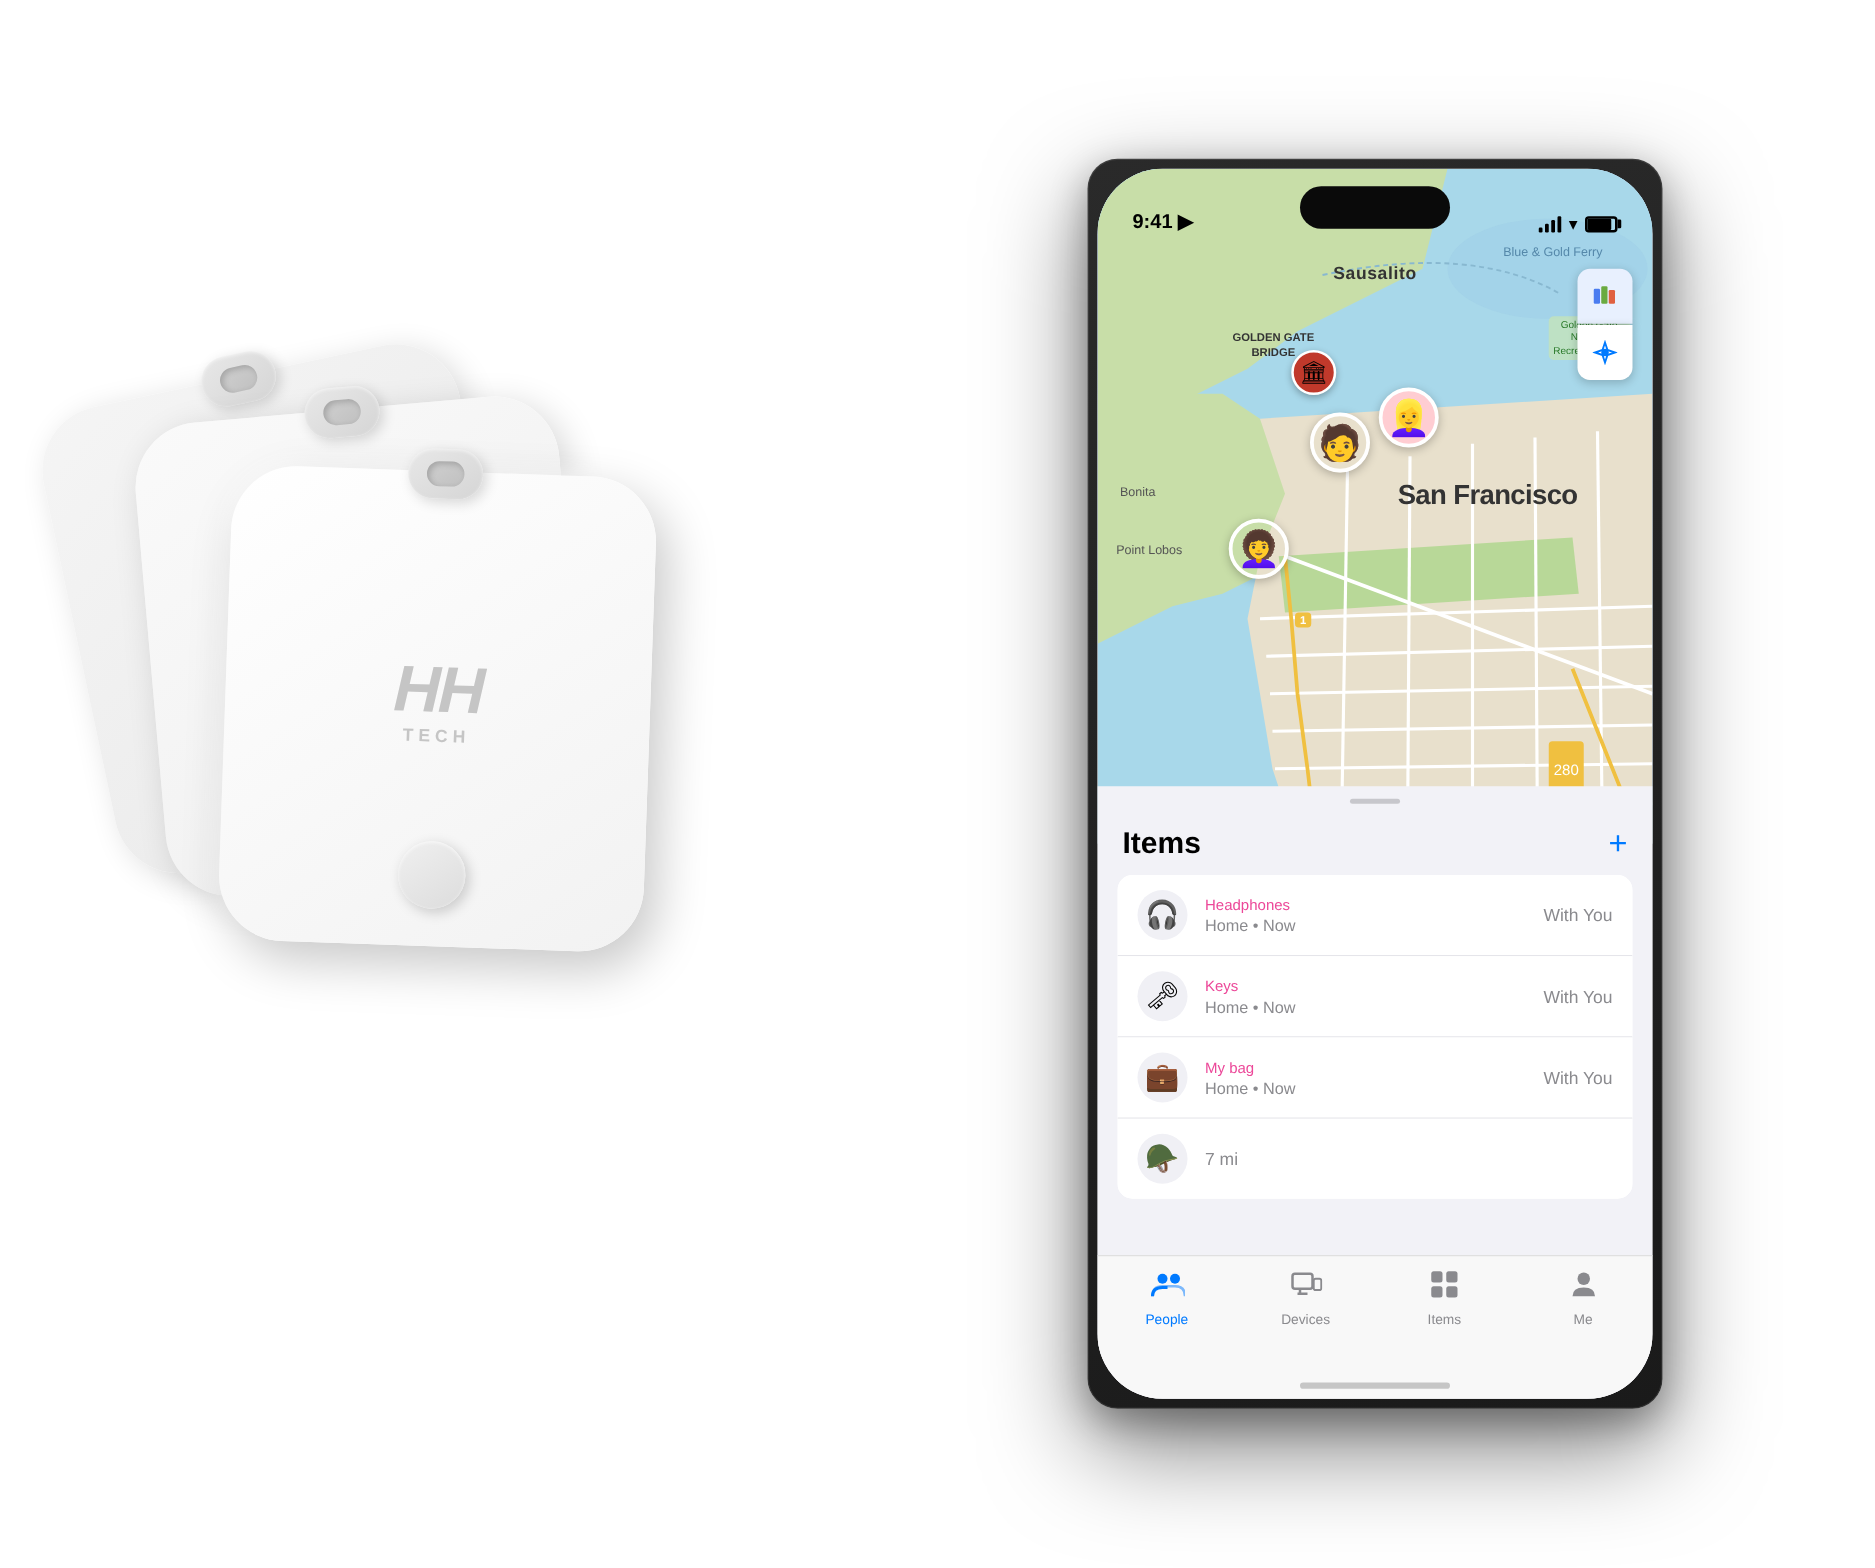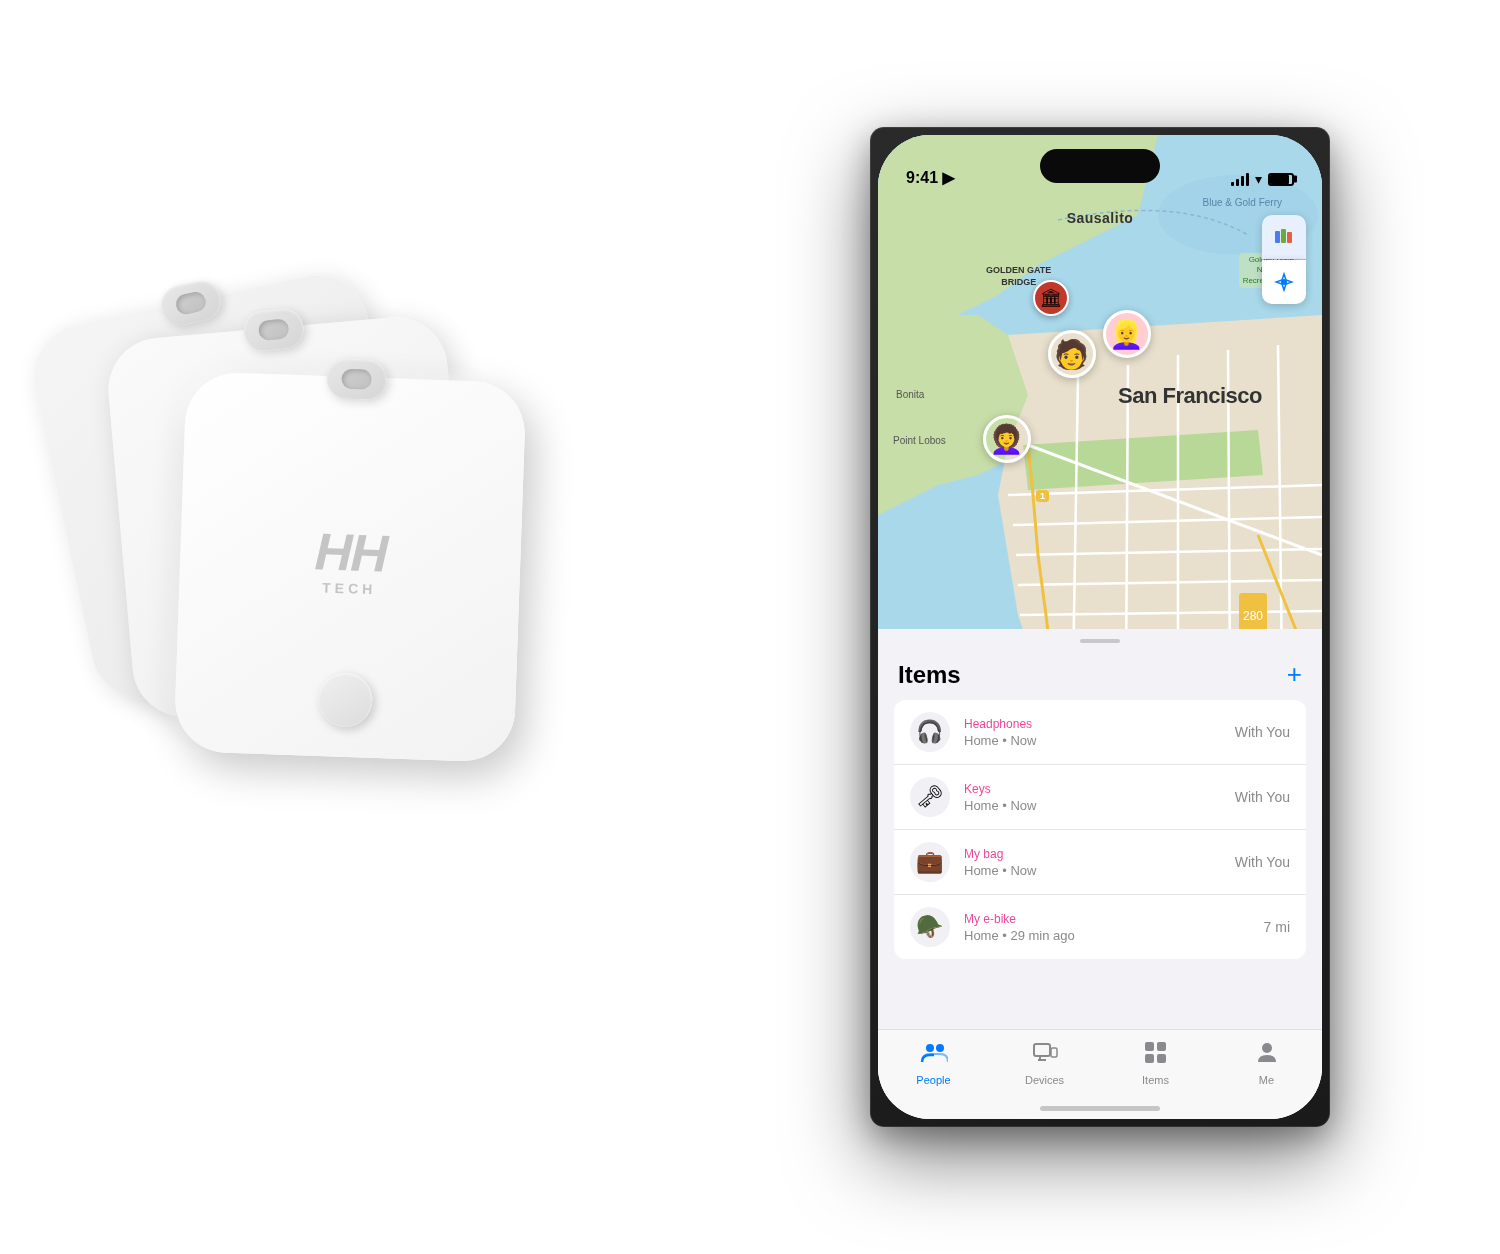--- a/index.html
+++ b/index.html
@@ -143,21 +143,21 @@
       display: flex;
       align-items: center;
       justify-content: center;
     }
 
     .iphone-outer {
       position: relative;
       width: 460px;
       height: 1000px;
       background: linear-gradient(160deg, #2a2a2a, #1a1a1a);
-      border-radius: 14px;
+      border-radius: 24px;
       box-shadow: 0 30px 80px rgba(0,0,0,0.5), 0 10px 30px rgba(0,0,0,0.3), inset 0 0 0 1px rgba(255,255,255,0.1);
       overflow: hidden;
     }
 
     .iphone-screen {
       position: absolute;
       top: 8px;
       left: 8px;
       right: 8px;
       bottom: 8px;
@@ -460,21 +460,21 @@
       color: #8a8a8e;
       flex-shrink: 0;
     }
 
     
     .tab-bar {
       position: absolute;
       bottom: 0;
       left: 0;
       right: 0;
-      height: 90px;
+      height: 115px;
       background: rgba(248, 248, 248, 0.97);
       border-top: 1px solid #e0e0e0;
       display: flex;
       align-items: flex-start;
       padding-top: 10px;
     }
 
     .tab-item {
       flex: 1;
       display: flex;
@@ -699,24 +699,20 @@
             <div class="item-icon">💼</div>
             <div class="item-info">
               <div class="item-name">My bag</div>
               <div class="item-location">Home • Now</div>
             </div>
             <div class="item-status">With You</div>
           </div>
 
           <div class="item-row">
             <div class="item-icon">🪖</div>
-            <div class="item-info">
-              <div class="item-name">My e-bike</div>
-              <div class="item-location">Home • 29 min ago</div>
-            </div>
             <div class="item-status">7 mi</div>
           </div>
         </div>
 
         <div class="tab-bar">
 
           <div class="tab-item">
             <span class="tab-icon active">
               <svg width="28" height="24" viewBox="0 0 28 24" fill="#007AFF">
                 <circle cx="10" cy="8" r="4" fill="#007AFF"></circle>

